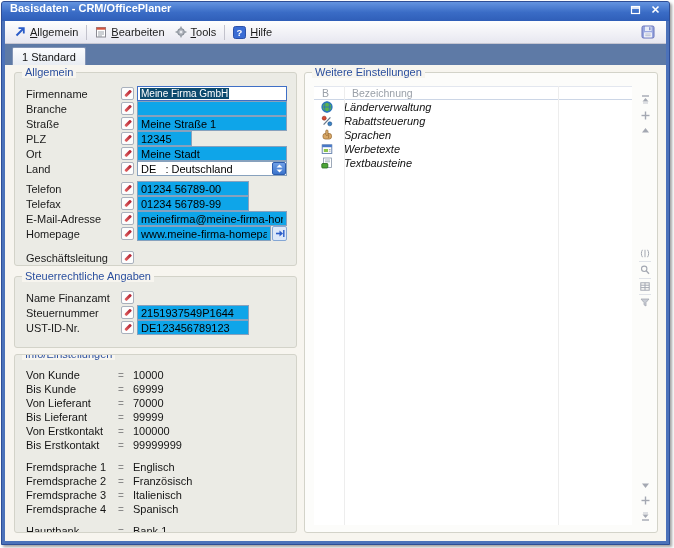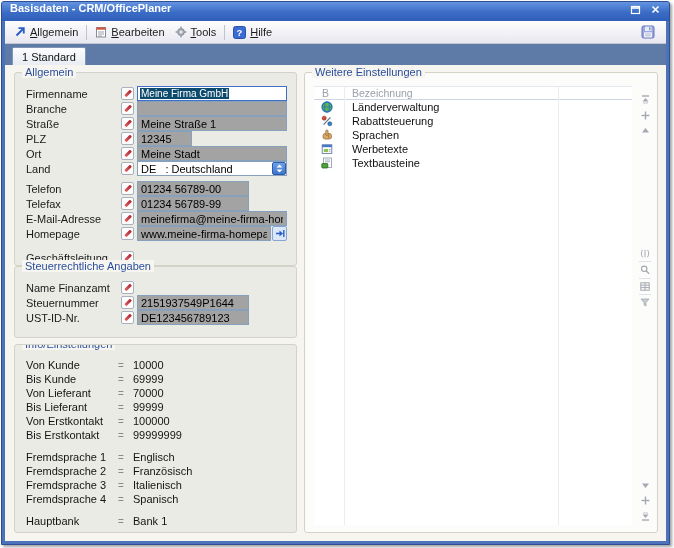--- a/index.html
+++ b/index.html
@@ -38,31 +38,31 @@
 
   
   .main { flex:1; min-height:0; display:flex; gap:7px; padding:7px 8px 8px 9px; }
   .leftcol { width:283px; flex:none; display:flex; flex-direction:column; }
 
   .gbox { position:relative; border:1px solid #d3d3c9; border-radius:3px; background:#ebebe5;
           padding:13px 9px 4px 11px; }
   .gtitle { position:absolute; top:-7px; left:7px; background:#f7f5ef; padding:0 3px;
             font-size:11px; color:#2b4f9e; white-space:nowrap; }
   #gbox-allgemein { height:194px; }
-  #gbox-steuer   { height:72px; margin-top:0; }
+  #gbox-steuer   { height:72px; margin-top:10px; }
   #gbox-info     { flex:1; margin-top:6px; overflow:hidden; }
 
   
   .frow { display:flex; align-items:center; height:15px; }
   .flabel { width:95px; flex:none; font-size:11px; color:#1a1a1a; white-space:nowrap; }
   .editbtn { width:13px; height:13px; flex:none; margin-right:3px; background:#fdfdfd;
              border:1px solid #a9b1bd; border-radius:2px; display:flex; align-items:center; justify-content:center; }
   .editbtn::before { content:""; width:8px; height:2.5px; border-radius:1px;
              background:linear-gradient(90deg,#e06060,#b02030); transform:rotate(-45deg); }
-  .tinput { flex:1; min-width:0; height:15px; border:1px solid #87a1bd; background:#a3a3a3;
+  .tinput { flex:1; min-width:0; height:15px; border:1px solid #87a1bd; background:#0ea5e9;
             font-family:"Liberation Sans",sans-serif; font-size:11px; color:#000; padding:0 3px; }
   .tinput.narrow { flex:0 0 55px; }
   .tinput.mid    { flex:0 0 112px; }
   .fakeinput { flex:1; min-width:0; height:15px; border:1px solid #3f6fc6; background:#fff;
                display:flex; align-items:center; padding:0 2px; overflow:hidden; }
   .sel { background:#0c4a6e; color:#fff; font-size:10px; white-space:nowrap; padding:0 1px; }
   .combo { flex:1; min-width:0; height:15px; border:1px solid #87a1bd; background:#fff;
            display:flex; align-items:center; }
   .combotext { flex:1; font-size:11px; padding:0 3px; white-space:pre; overflow:hidden; }
   .combobtn { width:14px; height:13px; flex:none; margin-right:0;
@@ -82,21 +82,21 @@
 
   
   #gbox-weitere { flex:1; background:#fcfcfa; padding:0; }
   .grid { position:absolute; left:9px; right:25px; top:13px; bottom:7px; background:#fff; overflow:hidden; }
   .ghead { height:14px; display:flex; align-items:center; border-top:1px solid #e3e7ef;
            border-bottom:1px solid #ccd6e6; color:#9aa0a8; font-size:10.5px; }
   .hcol-b { width:30px; flex:none; padding-left:8px; }
   .hcol-bez { padding-left:8px; }
   .grow { height:14px; display:flex; align-items:center; }
   .cell-b { width:30px; flex:none; padding-left:7px; display:flex; align-items:center; }
-  .cell-label { padding-left:8px; font-size:11px; color:#101010; white-space:nowrap; }
+  .cell-label { font-size:11px; color:#101010; white-space:nowrap;font-style:italic; }
   .vline { position:absolute; top:0; bottom:0; width:1px; background:#ededed; }
   .vline.v1 { left:30px; } .vline.v2 { left:244px; }
 
   .vstrip { position:absolute; right:4px; top:14px; bottom:7px; width:16px;
             display:flex; flex-direction:column; align-items:center; }
   .cl-top { display:flex; flex-direction:column; gap:7px; margin-top:8px; }
   .cl-mid { display:flex; flex-direction:column; margin-top:112px; }
   .cl-mid .navico { border-top:1px solid #dfe2e8; padding:3px 1px; }
   .cl-mid .navico:first-child { border-top:none; }
   .cl-bot { display:flex; flex-direction:column; gap:7px; margin-top:auto; margin-bottom:4px; }

